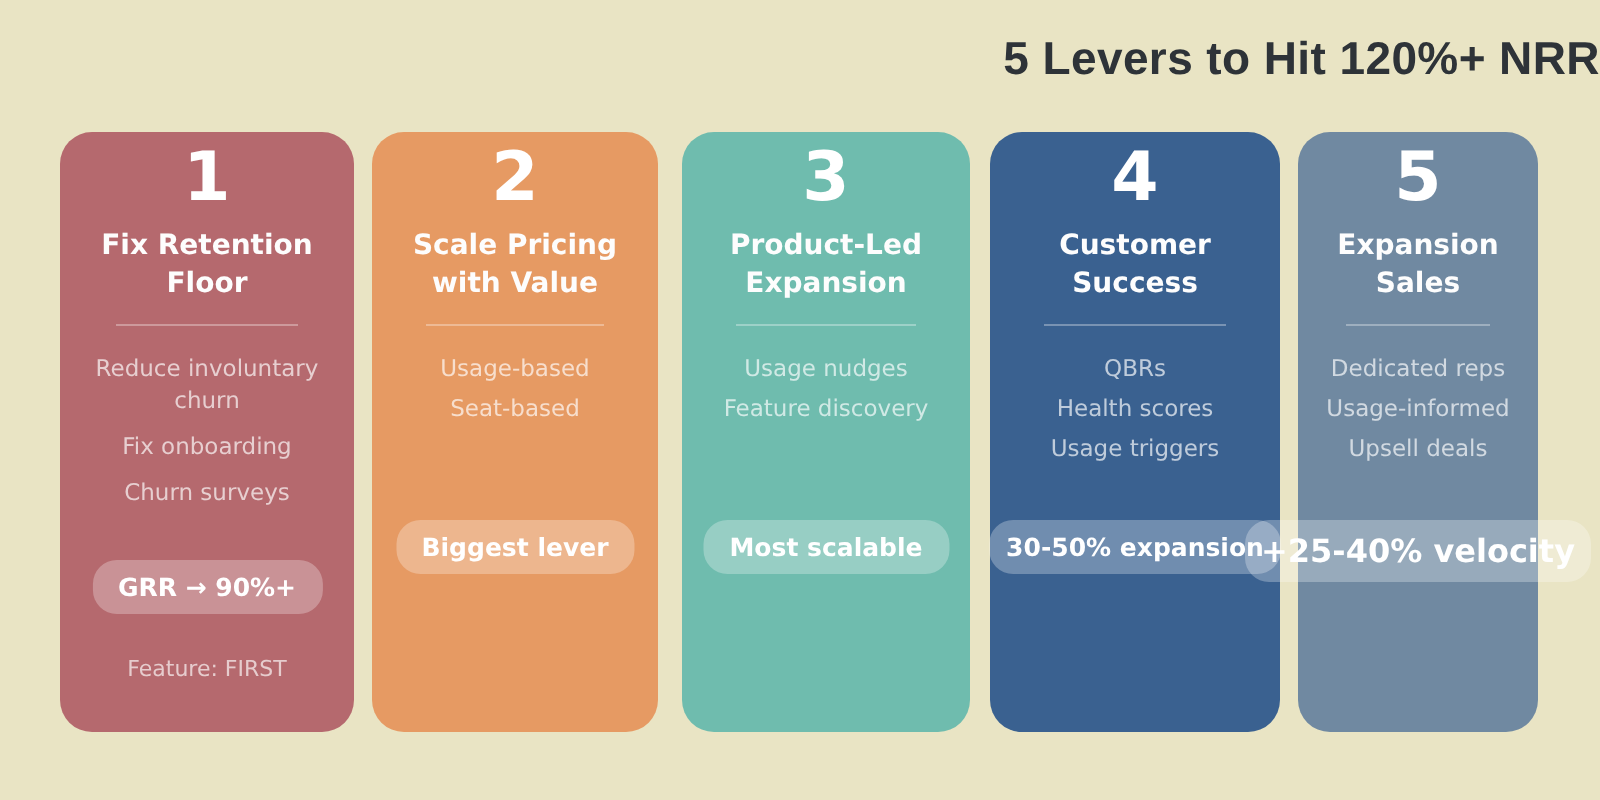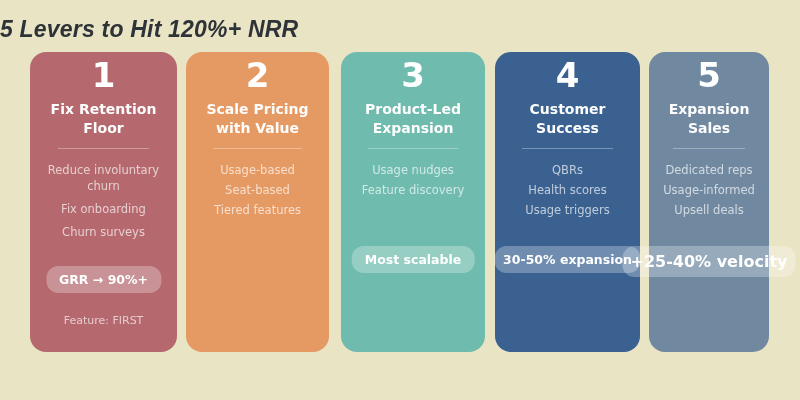--- a/index.html
+++ b/index.html
@@ -3,26 +3,25 @@
 <meta charset="utf-8">
 <style>
   html,body{margin:0;padding:0;}
   body{
     width:800px;height:400px;overflow:hidden;
     background:#e9e4c4;
     font-family:"DejaVu Sans","Liberation Sans",sans-serif;
   }
   .stage{position:relative;width:800px;height:400px;}
   .page-title{
-    height:52px;box-sizing:border-box;padding-top:16px;
-    text-align:left;
+    height:66px;box-sizing:border-box;padding-top:16px;
+    text-align:right;
     font-family:"Liberation Sans","DejaVu Sans",sans-serif;
     font-weight:bold;font-size:23px;letter-spacing:.2px;
     color:#2e3338;
-    font-style:italic;
   }
   .cards-row{
     display:flex;align-items:flex-start;
     padding-left:30px;height:300px;
   }
   .card{
     position:relative;height:300px;box-sizing:border-box;
     border-radius:16px;
     padding:2px 8px 0 8px;
     text-align:center;color:#fff;
@@ -91,22 +90,22 @@
       <div class="cfooter">Feature: FIRST</div>
     </div>
 
     <div class="card" style="background-color: rgb(230, 154, 99);">
       <div class="num">2</div>
       <div class="ctitle">Scale Pricing with Value</div>
       <div class="divider"></div>
       <div class="items">
         <div class="item">Usage-based</div>
         <div class="item">Seat-based</div>
-        <div class="item">Tiered features</div>
       </div>
+      <div class="badge">Biggest lever</div>
     </div>
 
     <div class="card" style="background-color: rgb(111, 188, 174);">
       <div class="num">3</div>
       <div class="ctitle">Product-Led Expansion</div>
       <div class="divider"></div>
       <div class="items">
         <div class="item">Usage nudges</div>
         <div class="item">Feature discovery</div>
       </div>

